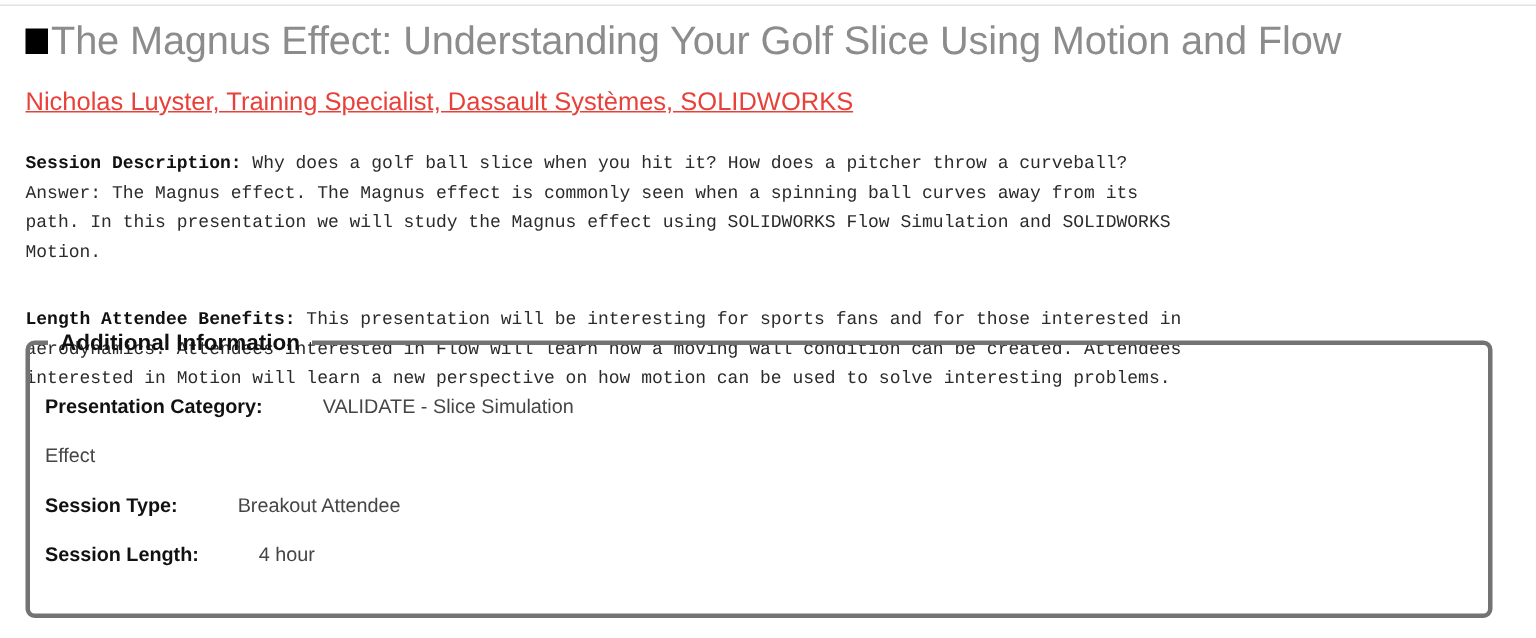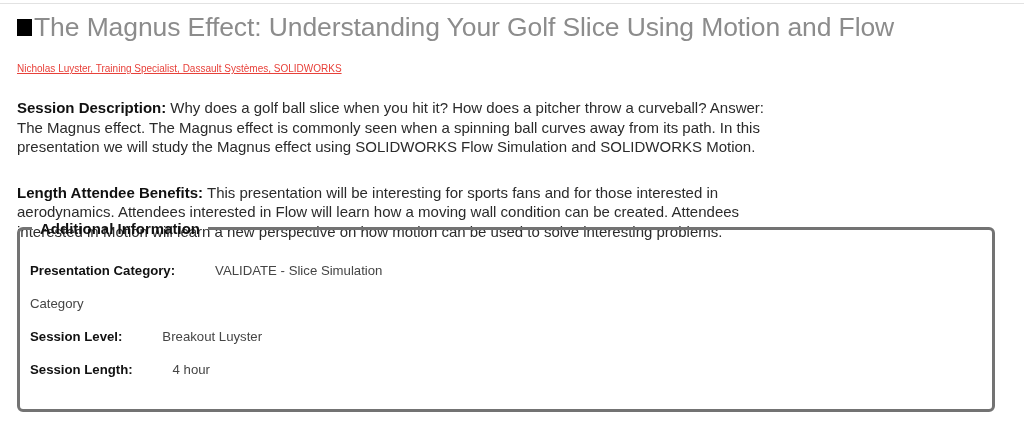--- a/index.html
+++ b/index.html
@@ -51,33 +51,34 @@
     color: #8c8c8c;
     letter-spacing: -0.1px;
     white-space: nowrap;
     line-height: 1;
   }
   
   .author-line {
     padding: 13px 0 0 17px;
   }
   .author-link {
-    font-size: 10px;
+    font-size: 17px;
     color: #e8413a;
     text-decoration: underline;
     cursor: pointer;
     font-weight: 400;
   }
   
   .para {
     padding: 0 20px 0 17px;
-    font-size: 15px;
+    font-size: 12px;
     line-height: 19.5px;
     color: #2b2b2b;
     max-width: 985px;
+    font-family: Liberation Mono, monospace;
   }
   .para.desc { margin-top: 22px; }
   .para.benefits { margin-top: 26px; }
   .para b {
     font-weight: 700;
     color: #111111;
   }
   
   .info-fieldset {
     position: absolute;
@@ -146,27 +147,27 @@
   <fieldset class="info-fieldset">
     <legend class="info-legend">Additional Information</legend>
     <div class="info-rows">
 
       <div class="info-row">
         <span class="info-label">Presentation Category:</span>
         <span class="info-value">VALIDATE - Slice Simulation</span>
       </div>
 
       <div class="info-row">
-        <span class="info-value">Category</span>
+        <span class="info-value">Effect</span>
       </div>
 
 
       <div class="info-row">
-        <span class="info-label">Session Level:</span>
-        <span class="info-value">Breakout Luyster</span>
+        <span class="info-label">Session Type:</span>
+        <span class="info-value">Breakout Attendee</span>
       </div>
 
       <div class="info-row">
         <span class="info-label">Session Length:</span>
         <span class="info-value">4 hour</span>
       </div>
 
     </div>
   </fieldset>
 

